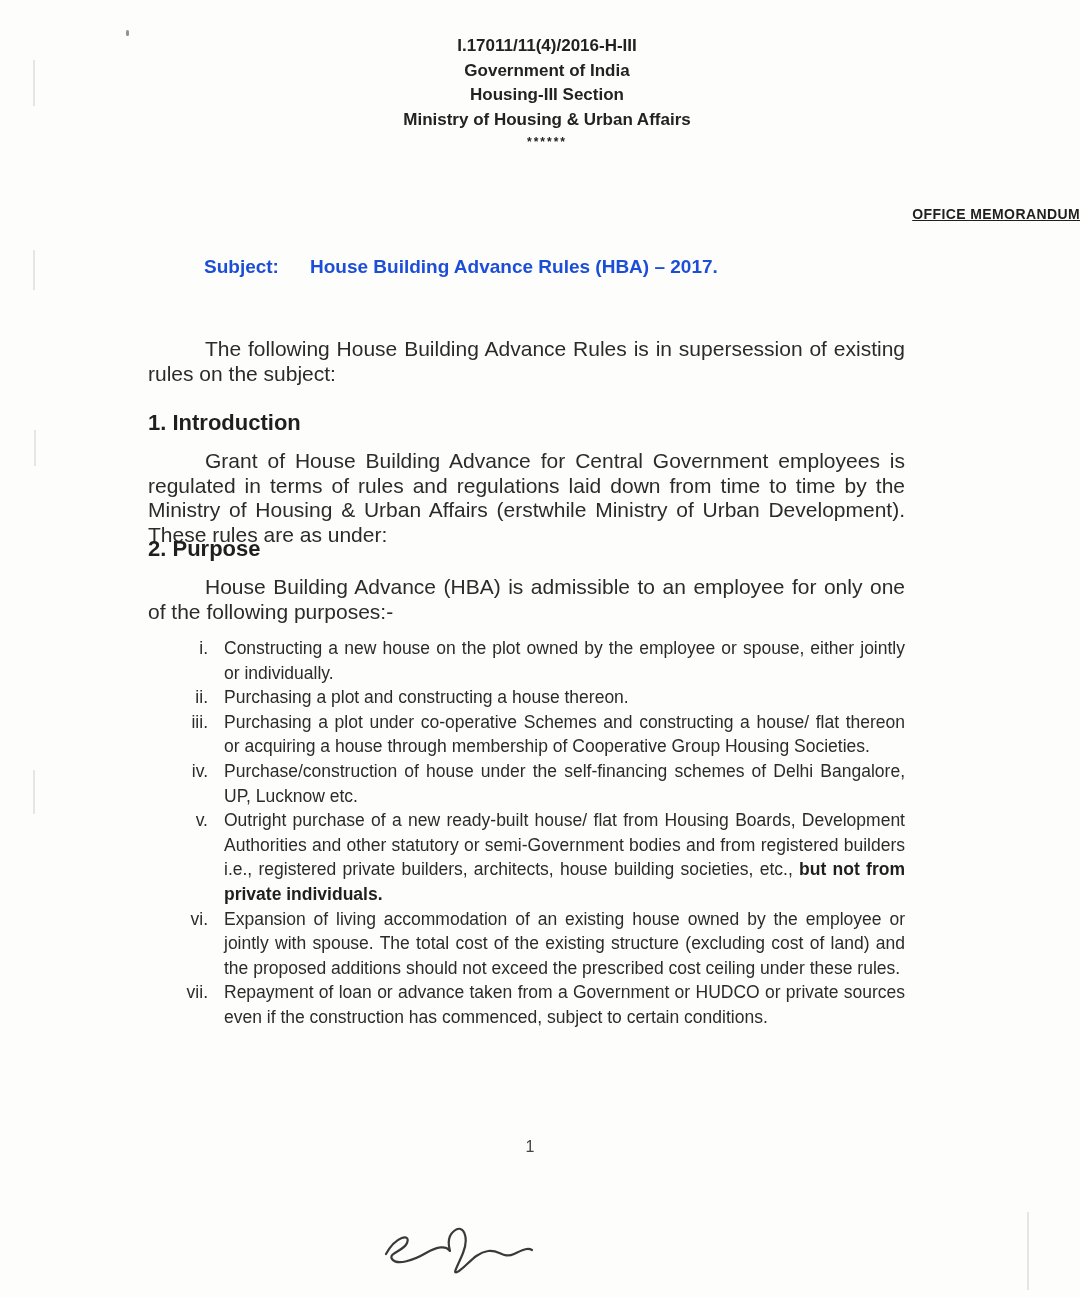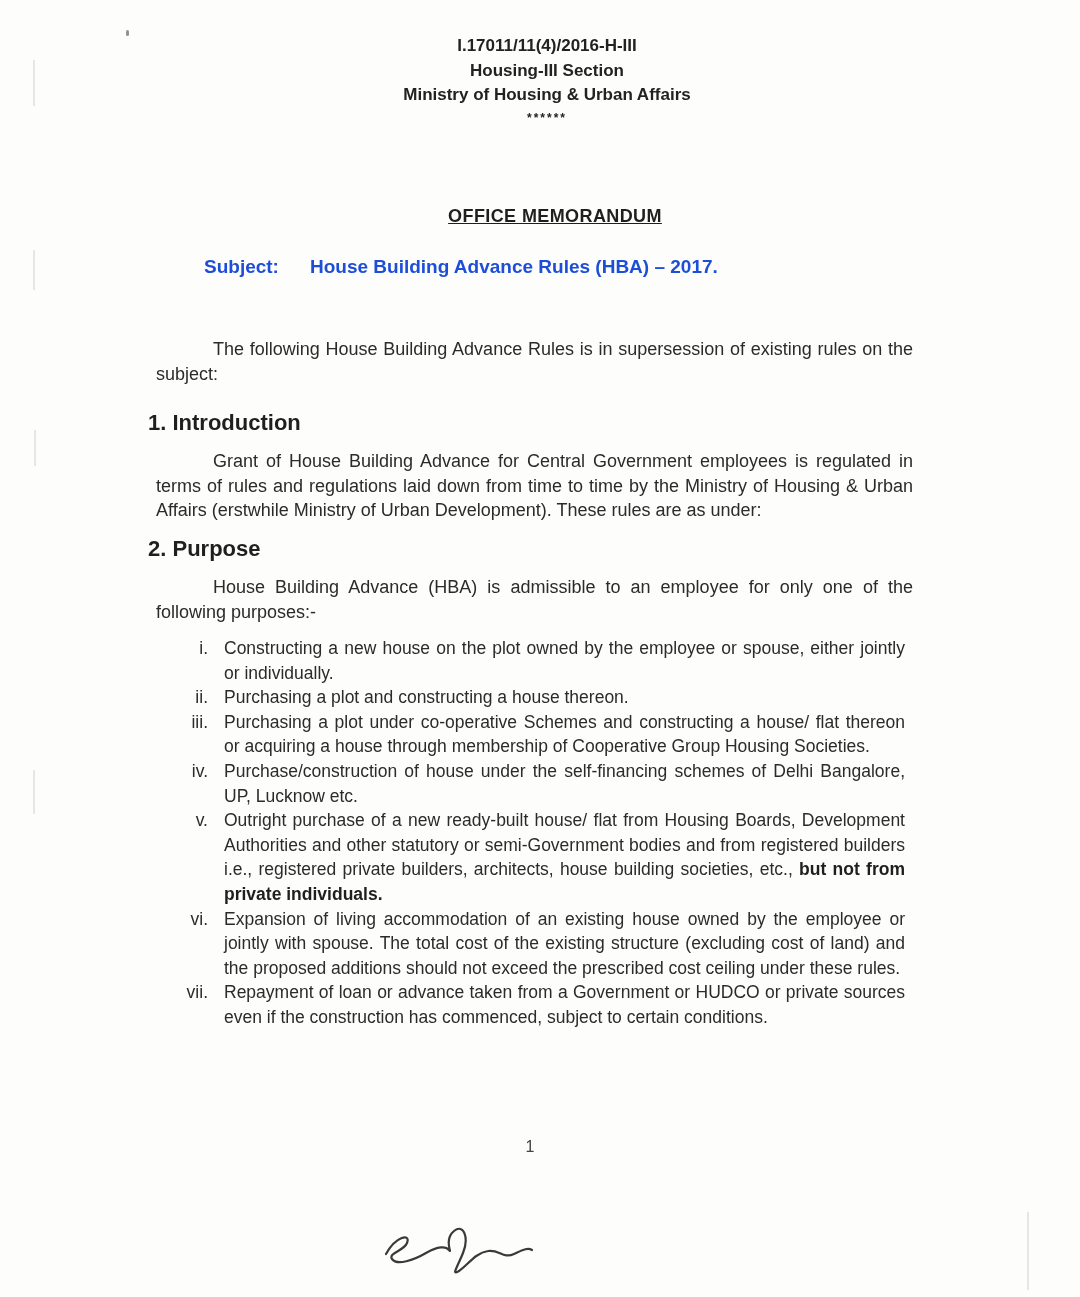--- a/index.html
+++ b/index.html
@@ -36,48 +36,47 @@
     top: 158px; right: 176px;
     text-align: right;
     font-size: 17.5px;
     line-height: 27px;
     color: #2b2b2b;
   }
 
   .memo-title {
     position: absolute;
     top: 206px; left: 30px; right: 0;
-    text-align: center;
-    font-size: 18px;
+    text-align: right;
+    font-size: 14px;
     font-weight: 700;
     text-decoration: underline;
     letter-spacing: 0.4px;
     color: #1f1f1f;
   }
 
   .subject-row {
     position: absolute;
     top: 256px; left: 204px;
     display: flex;
     gap: 31px;
     font-size: 19px;
     font-weight: 700;
     color: #1d4ed8;
   }
 
   .para {
     position: absolute;
     left: 148px;
     width: 757px;
-    font-size: 18px;
+    font-size: 21px;
     line-height: 24.6px;
     text-align: justify;
     text-indent: 57px;
     color: #2b2b2b;
-    margin-left: 8px;
   }
   .para-intro { top: 337px; }
   .para-sec1  { top: 449px; }
   .para-sec2  { top: 575px; }
 
   .sec-heading {
     position: absolute;
     left: 148px;
     font-size: 22px;
     font-weight: 700;
@@ -144,20 +143,21 @@
 
   <div class="dot"></div>
   <div class="artifact a1"></div>
   <div class="artifact a2"></div>
   <div class="artifact a3"></div>
   <div class="artifact a4"></div>
   <div class="artifact a5"></div>
 
   <div class="hdr">
     <div>I.17011/11(4)/2016-H-III</div>
+    <div>Government of India</div>
     <div>Housing-III Section</div>
     <div>Ministry of Housing &amp; Urban Affairs</div>
     <div class="stars">******</div>
   </div>
 
 
   <div class="memo-title">OFFICE MEMORANDUM</div>
 
   <div class="subject-row">
     <span>Subject:</span>

